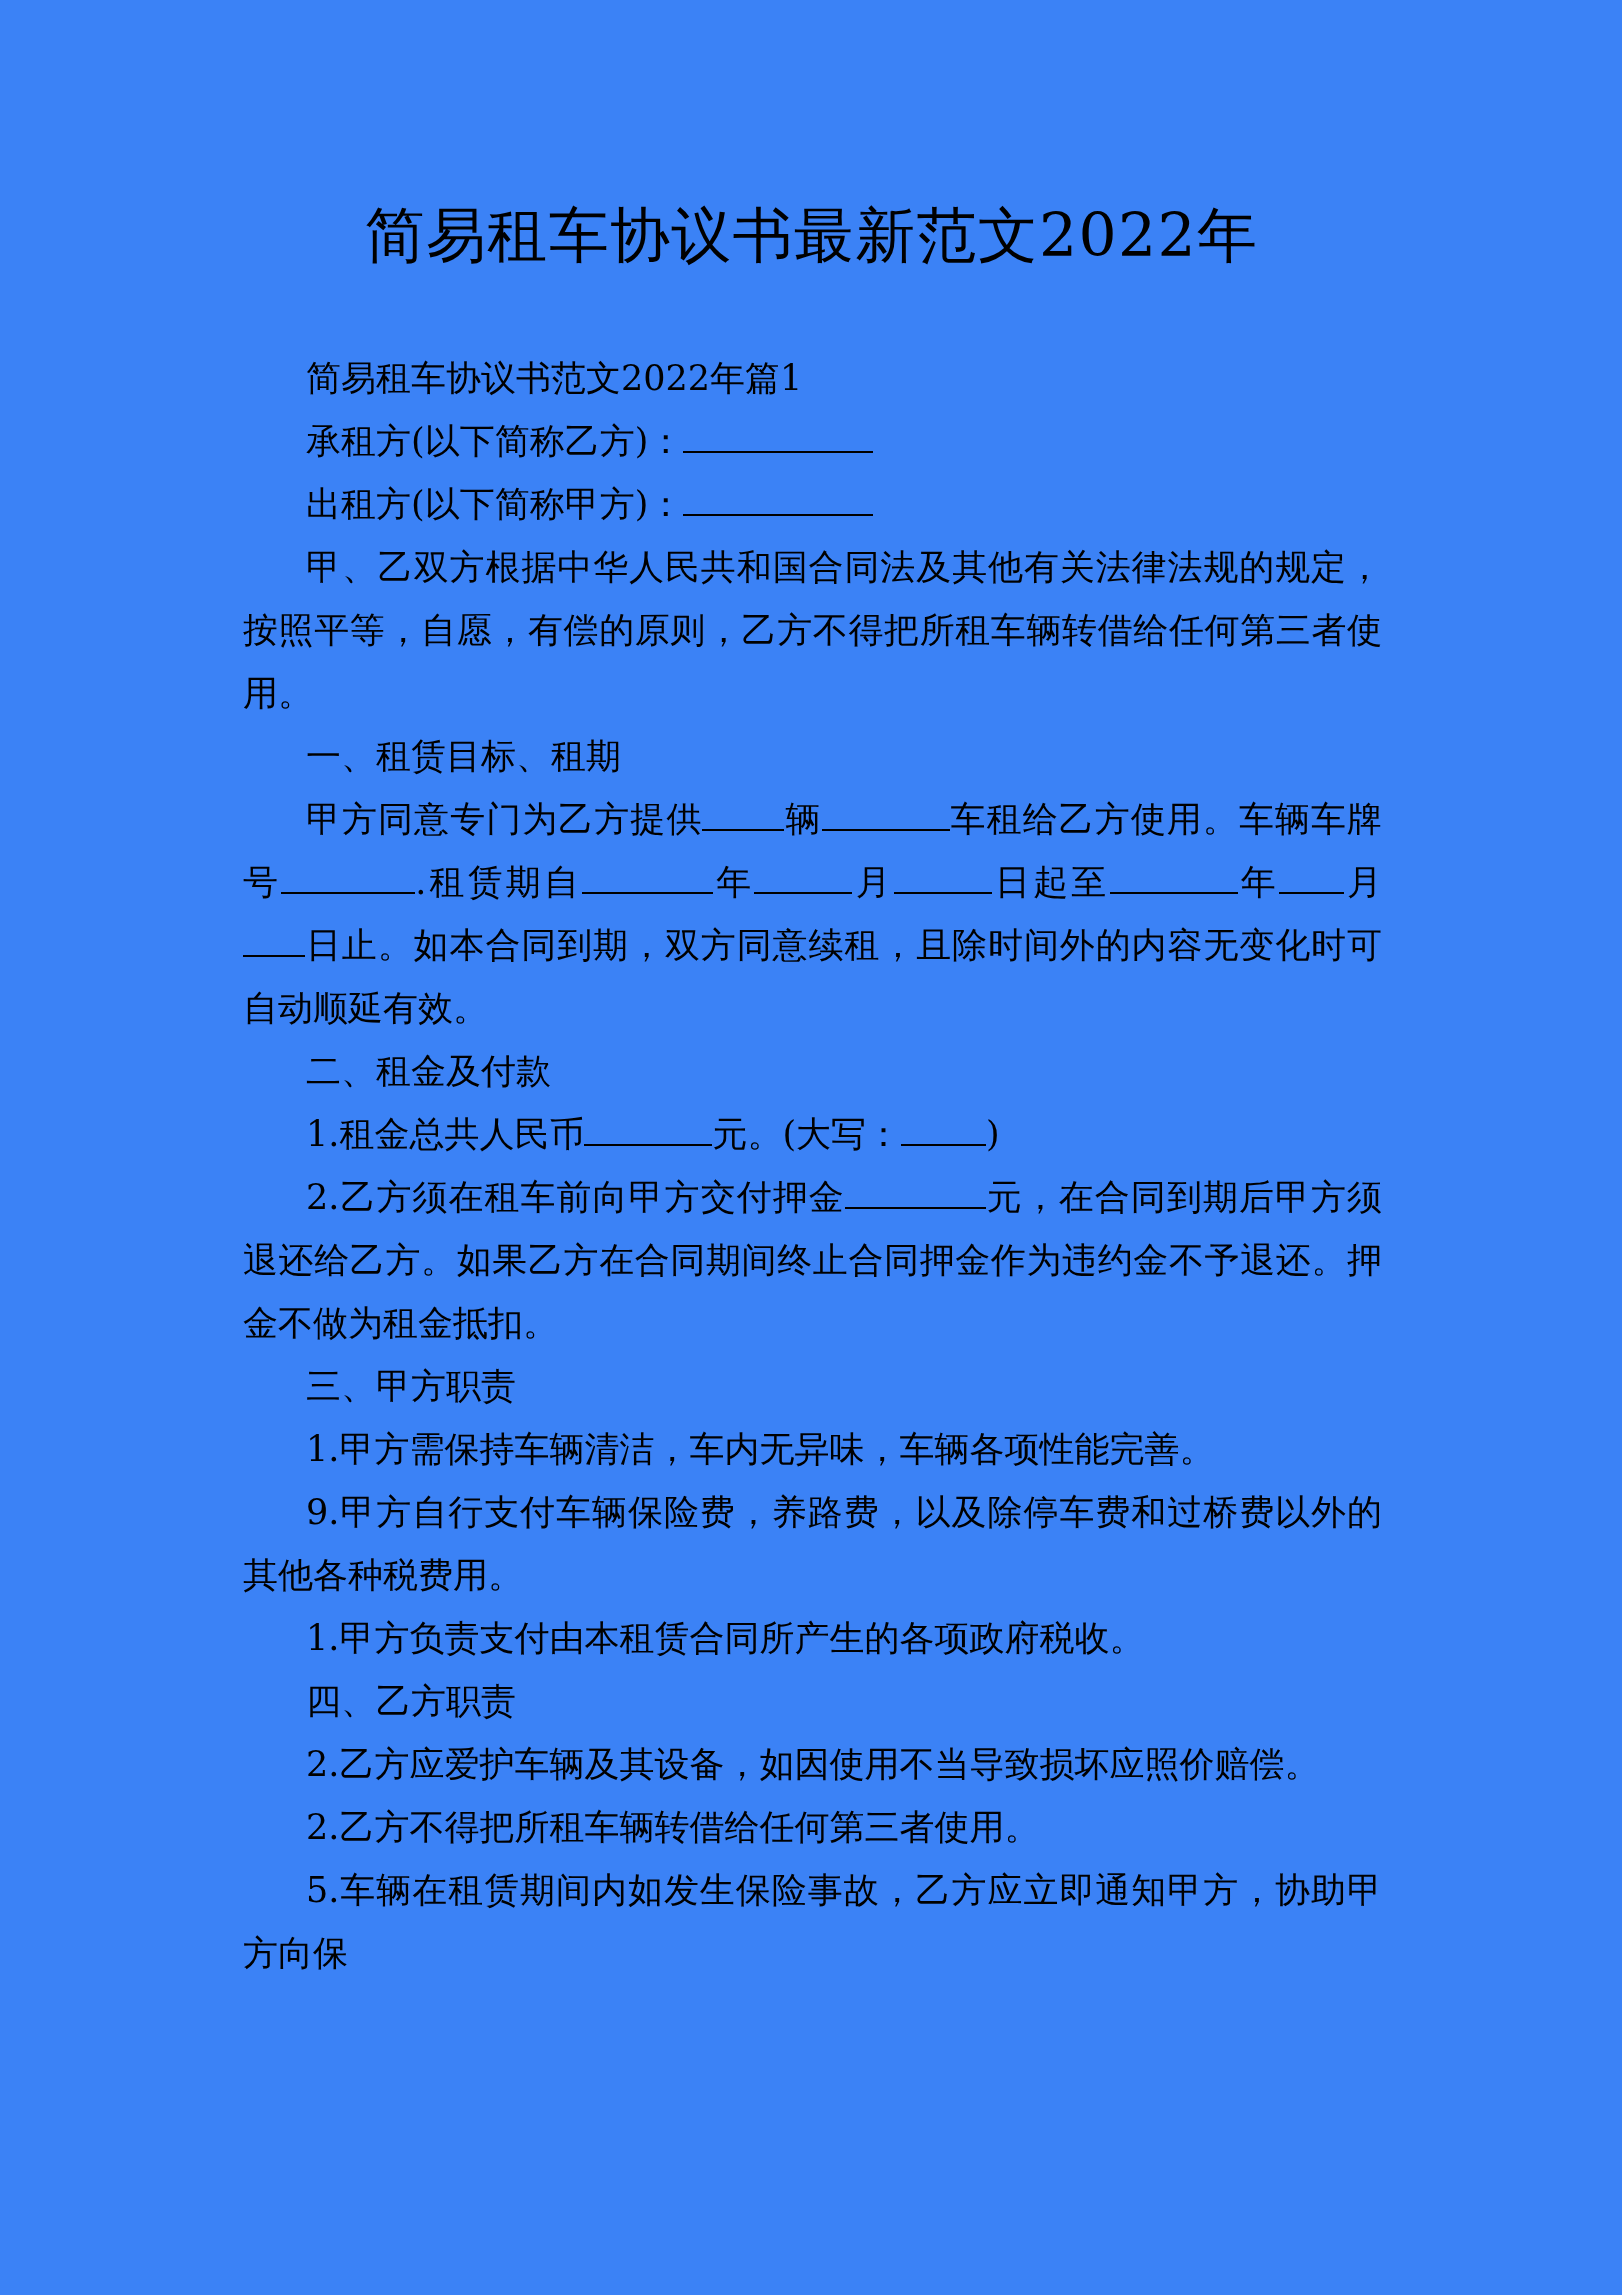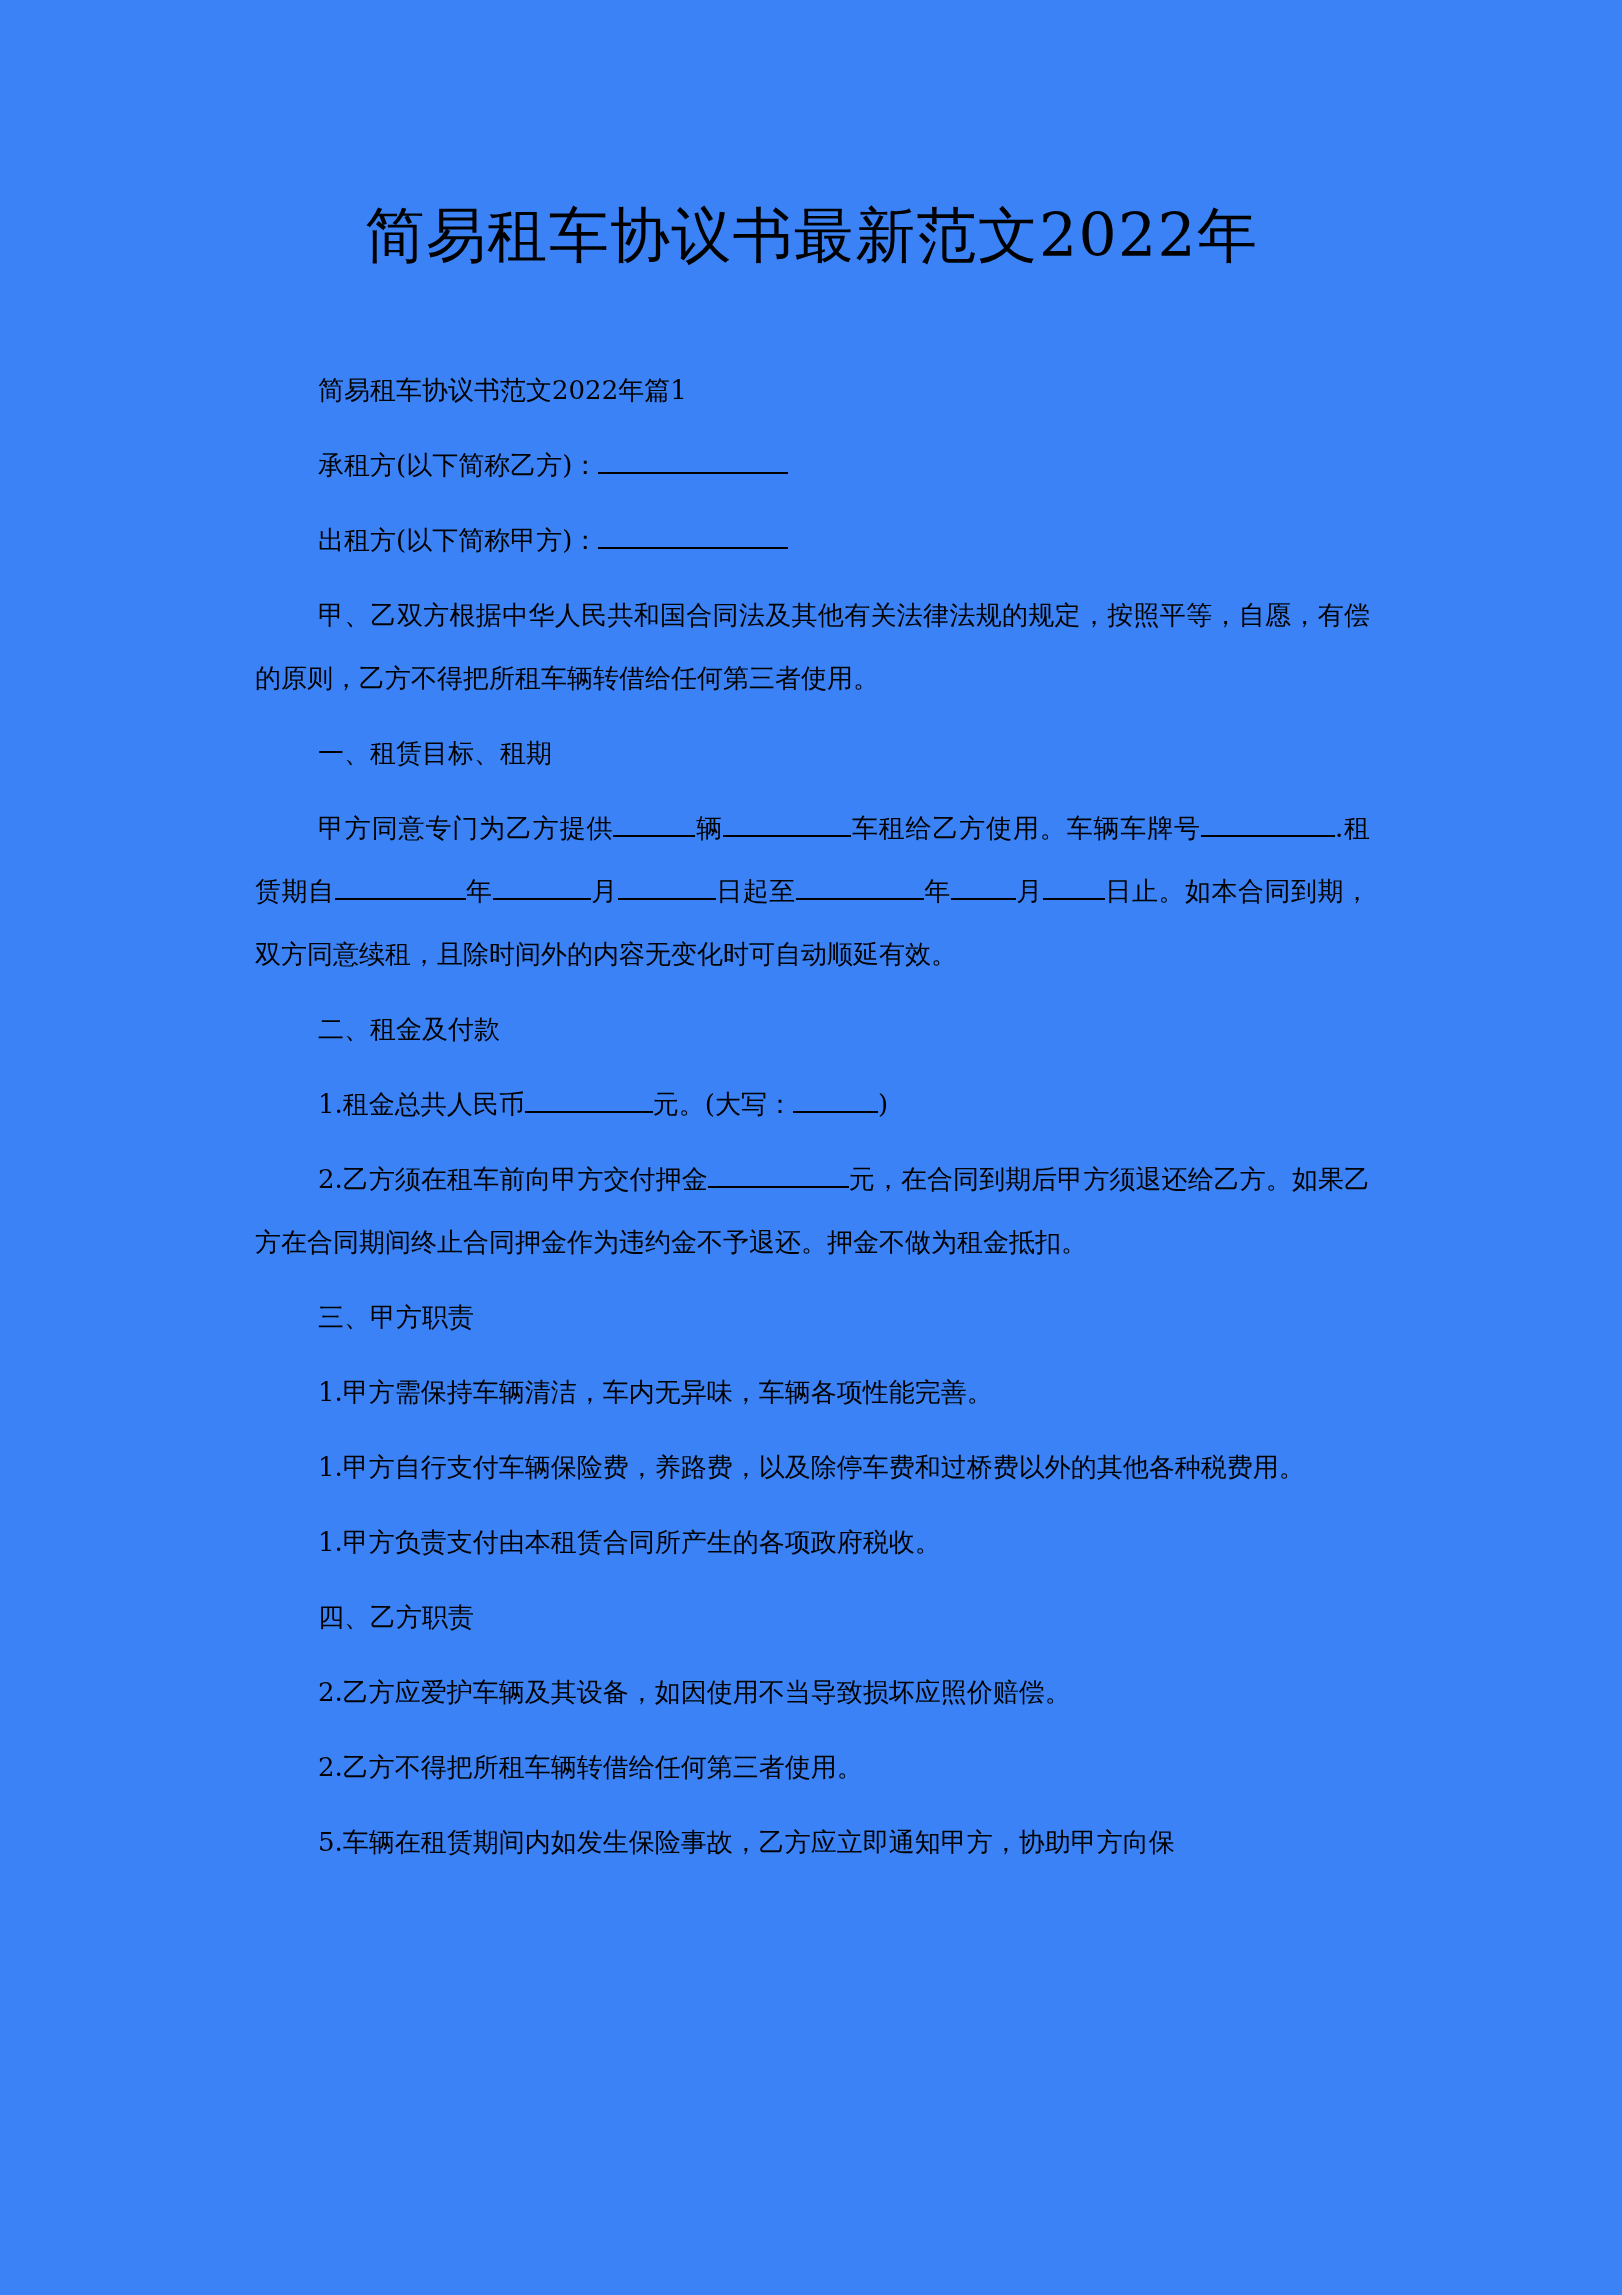--- a/index.html
+++ b/index.html
@@ -2,21 +2,21 @@
 <html style="font-size:10.5px"><head>
 <meta charset="utf-8">
 <style>
   html, body { margin: 0; padding: 0; background: #ffffff; }
   body { width: 1623px; height: 2295px; position: relative; overflow: hidden;
          font-family: "DejaVu Serif", "Liberation Serif", serif; color: #000; }
   .page { position: absolute; left: 0; top: 0; width: 1623px; height: 2295px; background: #3b82f6; }
   .title { position: absolute; left: 0; width: 1623px; top: 196px; text-align: center;
            font-size: 60px; line-height: 79px; letter-spacing: 1.3px; }
   .body { position: absolute; left: 243px; top: 347px; width: 1139px; }
-  .p { font-size: 26px; line-height: 63px; margin: 12px; text-align: justify; text-align-last: left;
+  .p { font-size: 35px; line-height: 63px; margin: 0; text-align: justify; text-align-last: left;
        white-space: normal; word-break: break-all; }
   .indent { text-indent: 63px; }
   .blank { display: inline-block; border-bottom: 2px solid #000; height: 26px; vertical-align: baseline; }
 </style>
 </head>
 <body>
 
 <div class="page">
   <div class="title">简易租车协议书最新范文2022年</div>
 
@@ -34,21 +34,21 @@
 
     <p class="p indent">一、租赁目标、租期</p>
     <p class="p indent"><span>甲方同意专门为乙方提供</span><span class="blank" style="width:82px"></span><span>辆</span><span class="blank" style="width:128px"></span><span>车租给乙方使用。车辆车牌号</span><span class="blank" style="width:134px"></span><span>.租赁期自</span><span class="blank" style="width:131px"></span><span>年</span><span class="blank" style="width:98px"></span><span>月</span><span class="blank" style="width:98px"></span><span>日起至</span><span class="blank" style="width:128px"></span><span>年</span><span class="blank" style="width:65px"></span><span>月</span><span class="blank" style="width:62px"></span><span>日止。如本合同到期，双方同意续租，且除时间外的内容无变化时可自动顺延有效。</span></p>
 
     <p class="p indent">二、租金及付款</p>
     <p class="p indent"><span>1.租金总共人民币</span><span class="blank" style="width:128px"></span><span>元。(大写：</span><span class="blank" style="width:85px"></span><span>)</span></p>
     <p class="p indent"><span>2.乙方须在租车前向甲方交付押金</span><span class="blank" style="width:141px"></span><span>元，在合同到期后甲方须退还给乙方。如果乙方在合同期间终止合同押金作为违约金不予退还。押金不做为租金抵扣。</span></p>
 
     <p class="p indent">三、甲方职责</p>
     <p class="p indent">1.甲方需保持车辆清洁，车内无异味，车辆各项性能完善。</p>
-    <p class="p indent">1.甲方自行支付车辆保险费，养路费，以及除停车费和过桥费以外的其他各种税费用。</p>
+    <p class="p indent">9.甲方自行支付车辆保险费，养路费，以及除停车费和过桥费以外的其他各种税费用。</p>
     <p class="p indent">1.甲方负责支付由本租赁合同所产生的各项政府税收。</p>
 
     <p class="p indent">四、乙方职责</p>
     <p class="p indent">2.乙方应爱护车辆及其设备，如因使用不当导致损坏应照价赔偿。</p>
     <p class="p indent">2.乙方不得把所租车辆转借给任何第三者使用。</p>
     <p class="p indent">5.车辆在租赁期间内如发生保险事故，乙方应立即通知甲方，协助甲方向保</p>
   </div>
 </div>
 
 

